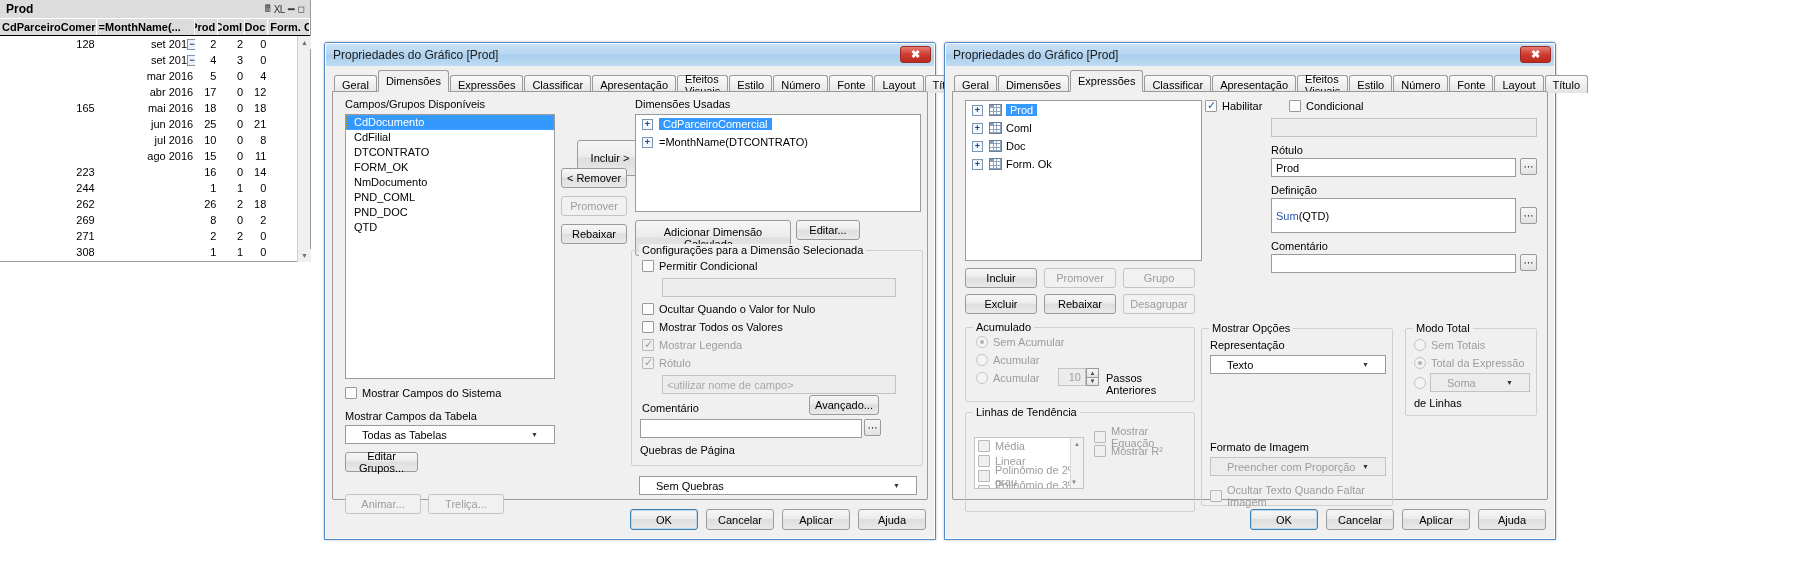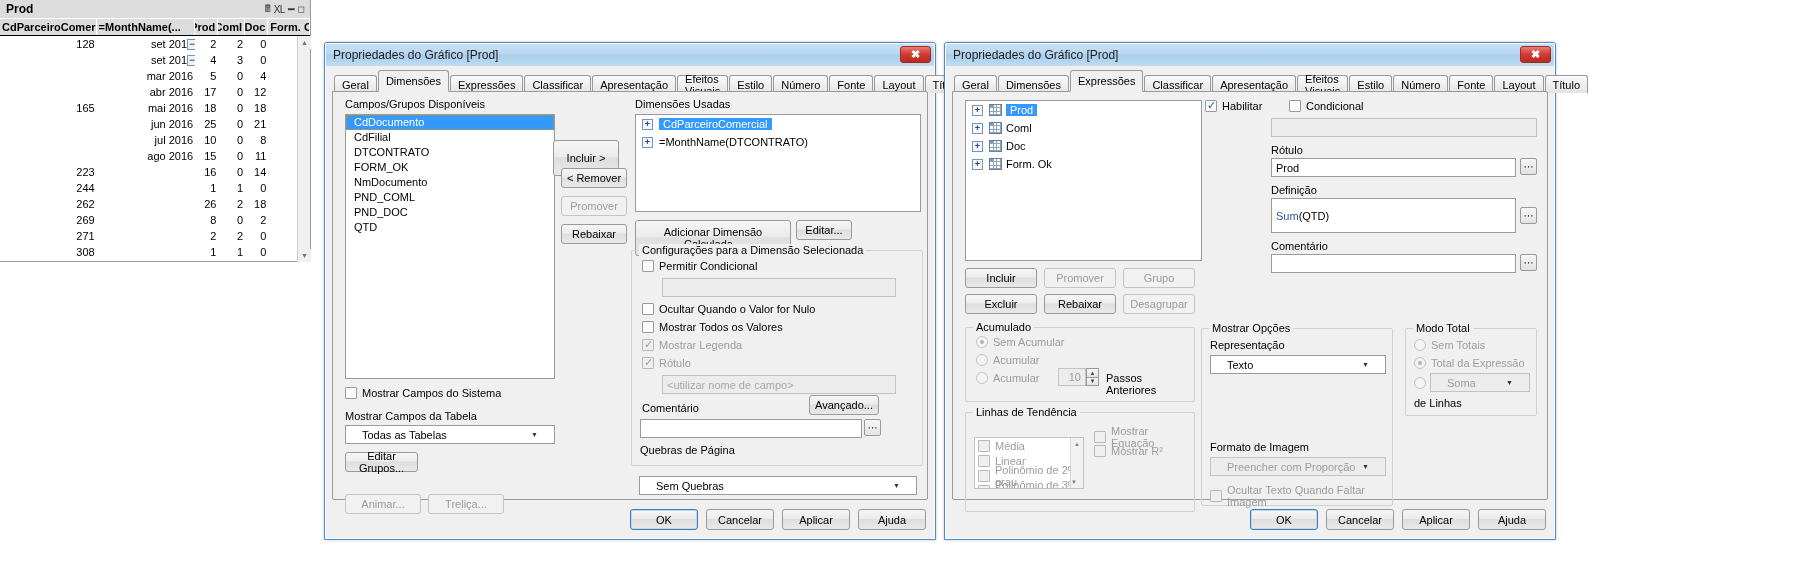--- a/index.html
+++ b/index.html
@@ -451,39 +451,39 @@
         <div class="combo" style="position:absolute; left:12px; top:333px; width:210px; height:19px;">
           <span>Todas as Tabelas</span>
           <span class="caret">▼</span>
         </div>
 
         <div class="btn" style="position:absolute; left:12px; top:360px; width:73px; height:20px;">Editar Grupos...</div>
 
         <div class="btn dis" style="position:absolute; left:12px; top:402px; width:76px; height:20px;">Animar...</div>
         <div class="btn dis" style="position:absolute; left:95px; top:402px; width:76px; height:20px;">Treliça...</div>
 
-        <div class="btn" style="position:absolute; left:220px; top:48px; width:66px; height:36px;">Incluir &gt;</div>
+        <div class="btn" style="position:absolute; left:244px; top:48px; width:66px; height:36px;">Incluir &gt;</div>
         <div class="btn" style="position:absolute; left:228px; top:76px; width:66px; height:20px;">&lt; Remover</div>
         <div class="btn dis" style="position:absolute; left:228px; top:104px; width:66px; height:20px;">Promover</div>
         <div class="btn" style="position:absolute; left:228px; top:132px; width:66px; height:20px;">Rebaixar</div>
 
         <div class="lbl" style="position:absolute; left:302px; top:6px;">Dimensões Usadas</div>
         <div class="listbox" style="position:absolute; left:302px; top:22px; width:286px; height:98px;" id="used-list">
             <div class="tnode">
               <span class="tplus">+</span>
               <span class="tlabel sel">CdParceiroComercial</span>
             </div>
             <div class="tnode">
               <span class="tplus">+</span>
               <span class="tlabel">=MonthName(DTCONTRATO)</span>
             </div>
           </div>
 
         <div class="btn" style="position:absolute; left:302px; top:128px; width:156px; height:36px;">Adicionar Dimensão Calculada...</div>
-        <div class="btn" style="position:absolute; left:463px; top:128px; width:56px; height:20px;">Editar...</div>
+        <div class="btn" style="position:absolute; left:463px; top:128px; width:64px; height:20px;">Editar...</div>
 
         <div class="fieldset" style="left:298px; top:158px; width:292px; height:216px;">
           <span class="fs-legend">Configurações para a Dimensão Selecionada</span>
 
           <div class="chk" style="position:absolute; left:10px; top:9px;">
             <span class="box"></span>
             <span>Permitir Condicional</span>
           </div>
           <div class="input dis" style="position:absolute; left:30px; top:27px; width:234px; height:19px;"></div>
 

